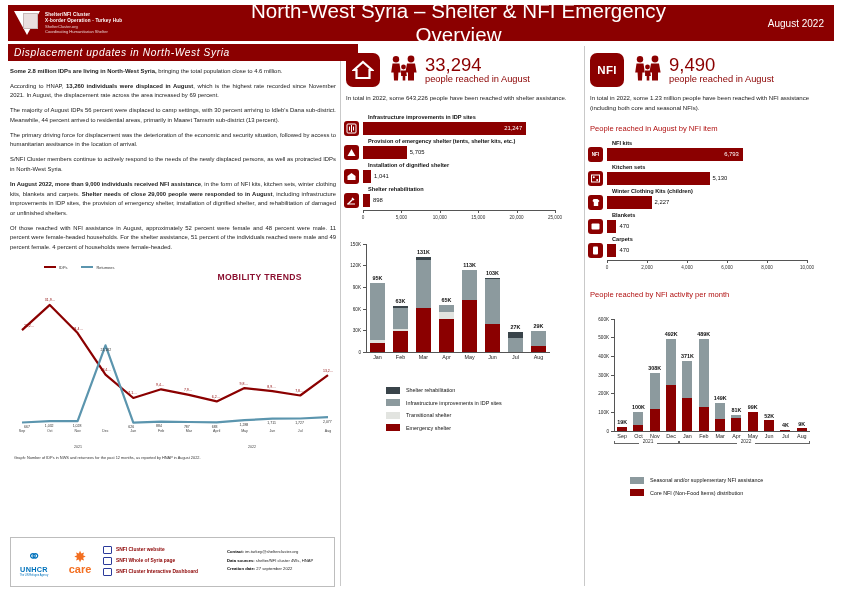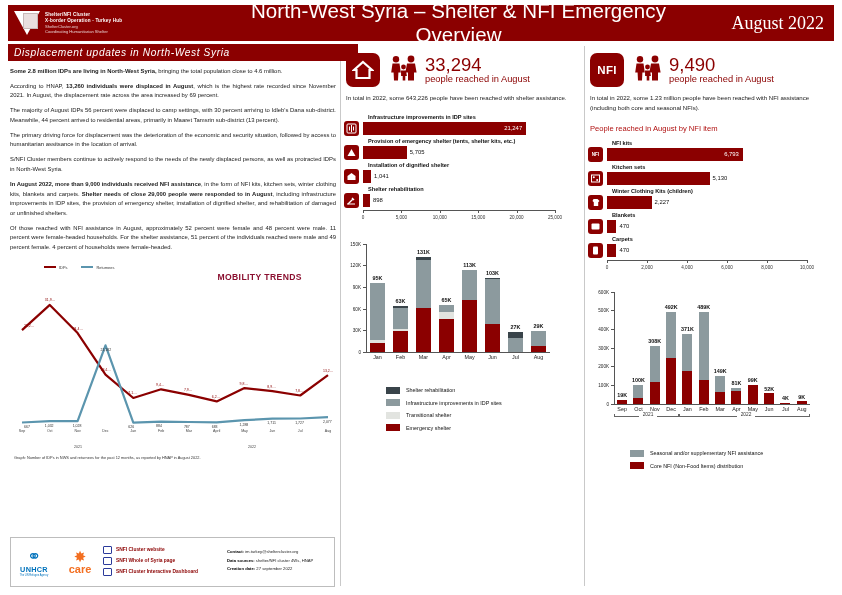--- a/index.html
+++ b/index.html
@@ -36,21 +36,21 @@
   .logo-text .l1 { font-size: 4.6px; font-weight: bold; letter-spacing: .2px; }
   .logo-text .l2 { font-size: 4.6px; font-weight: bold; letter-spacing: .2px; }
   .logo-text .l3 { font-size: 4.1px; color: #e7cfcf; }
   .logo-text .l4 { font-size: 4.1px; color: #e7cfcf; }
   .header-title {
     flex: 1; text-align: center; color: #ffffff;
     font-size: 20.5px; letter-spacing: .1px; font-weight: 400;
   }
   .header-date {
     width: 125px; text-align: right; padding-right: 10px;
-    color: #ffffff; font-size: 18px; font-family: Liberation Serif, serif;
+    color: #ffffff; font-size: 10px;
   }
 
   
   .col { position: absolute; top: 44px; }
   .col-left   { left: 8px;   width: 330px; }
   .col-mid    { left: 344px; width: 238px; }
   .col-right  { left: 588px; width: 246px; }
   .vdiv { position: absolute; top: 46px; width: 1px; height: 540px; background: #c9c9c9; }
   .vdiv-a { left: 340px; }
   .vdiv-b { left: 584px; }
@@ -540,20 +540,21 @@
           <div class="tlab" style="left:80.0px">4,000</div>
           <div class="tick" style="left:120.0px"></div>
           <div class="tlab" style="left:120.0px">6,000</div>
           <div class="tick" style="left:160.0px"></div>
           <div class="tlab" style="left:160.0px">8,000</div>
           <div class="tick" style="left:200.0px"></div>
           <div class="tlab" style="left:200.0px">10,000</div>
         </div>
       </div>
 
+    <div class="chart-title">People reached by NFI activity per month</div>
     <div class="chart-wrap" style="height:160px">
       <div class="plot" id="nfi-plot" style="position: absolute; left: 0px; top: 4px; width: 226px; height: 140px;">
           <div class="y-axis-line" style="left:26px;top:12px;height:112px"></div>
           <div class="x-axis-line" style="left:26px;top:124px;width:196px"></div>
           <div class="y-tick" style="left:23px;top:124.0px"></div>
           <div class="y-lab" style="left:0;width:21px;top:124.0px">0</div>
           <div class="y-tick" style="left:23px;top:105.3px"></div>
           <div class="y-lab" style="left:0;width:21px;top:105.3px">100K</div>
           <div class="y-tick" style="left:23px;top:86.7px"></div>
           <div class="y-lab" style="left:0;width:21px;top:86.7px">200K</div>

